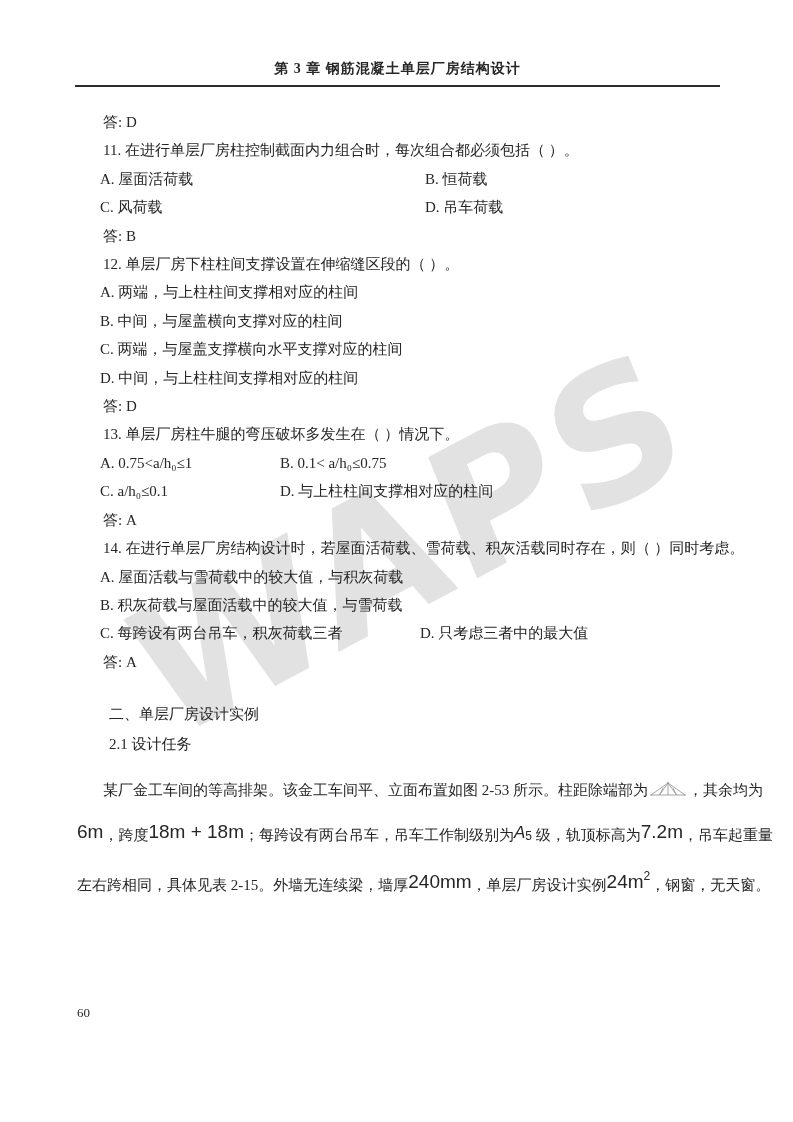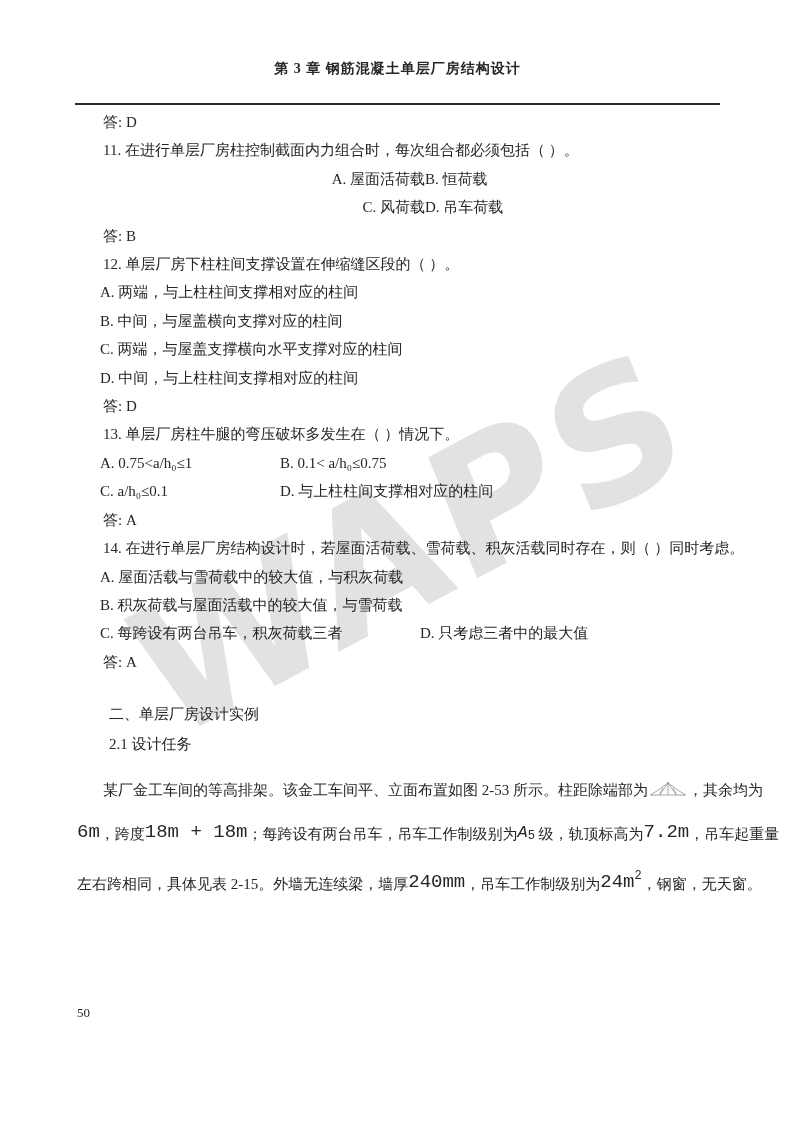--- a/index.html
+++ b/index.html
@@ -15,21 +15,21 @@
   
   .header {
     position: absolute;
     left: 75px;
     top: 60px;
     width: 645px;
     text-align: center;
     font-size: 14px;
     font-weight: bold;
     letter-spacing: 1px;
-    padding-bottom: 25px;
+    padding-bottom: 7px;
     border-bottom: 2px solid #2b2b2b;
     z-index: 2;
   }
   
   .watermark {
     position: absolute;
     left: 60px;
     top: 455px;
     width: 700px;
     height: 180px;
@@ -55,21 +55,21 @@
     z-index: 1;
     font-size: 15px;
   }
   .line {
     line-height: 28.4px;
     white-space: nowrap;
   }
   .line.ans, .line.stem { padding-left: 26px; font-family: Liberation Serif, serif; }
   .line.opt { padding-left: 23px; }
   .two-col .col { display: inline-block; }
-  .w325 { width: 325px; text-align: right; }
+  .w325 { width: 325px; }
   .w180 { width: 180px; }
   .w320 { width: 320px; }
   .section-title {
     margin-top: 26px;
     line-height: 28px;
     padding-left: 32px;
     white-space: nowrap;
     font-family: Liberation Mono, monospace;
   }
   .section-sub {
@@ -77,21 +77,21 @@
     padding-left: 32px;
     white-space: nowrap;
   }
   .para { margin-top: 12px; }
   .para-line {
     line-height: 40px;
     white-space: nowrap;
   }
   .para-line.first { padding-left: 26px; }
   .formula {
-    font-family: Liberation Mono, monospace;
+    font-family: Liberation Sans, sans-serif;
     font-size: 19px;
     vertical-align: 2px;
   }
   .formula i { font-style: italic; font-size: 17px; }
   .formula sub { font-size: 12px; vertical-align: -2px; }
   .formula sup { font-size: 12px; vertical-align: 8px; }
   .truss-icon {
     display: inline-block;
     vertical-align: -2px;
     margin: 0 2px;
@@ -170,21 +170,21 @@
                 <circle cx="18" cy="2" r="1"></circle>
                 <circle cx="1" cy="14" r="0.8"></circle>
                 <circle cx="35" cy="14" r="0.8"></circle>
               </g>
             </svg></span><span>，其余均为</span>
       </div>
       <div class="para-line">
         <span class="formula">6m</span><span>，跨度</span><span class="formula">18m + 18m</span><span>；每跨设有两台吊车，吊车工作制级别为</span><span class="formula"><i>A</i><sub>5</sub></span><span> 级，轨顶标高为</span><span class="formula">7.2m</span><span>，吊车起重量</span>
       </div>
       <div class="para-line">
-        <span>左右跨相同，具体见表 2-15。外墙无连续梁，墙厚</span><span class="formula">240mm</span><span>，吊车工作制级别为</span><span class="formula"><span>24m</span><sup>2</sup></span><span>，钢窗，无天窗。</span>
+        <span>左右跨相同，具体见表 2-15。外墙无连续梁，墙厚</span><span class="formula">240mm</span><span>，单层厂房设计实例</span><span class="formula"><span>24m</span><sup>2</sup></span><span>，钢窗，无天窗。</span>
       </div>
     </div>
 
   </div>
 
-  <div class="page-num">50</div>
+  <div class="page-num">60</div>
 
 </div>
 
 </body></html>

